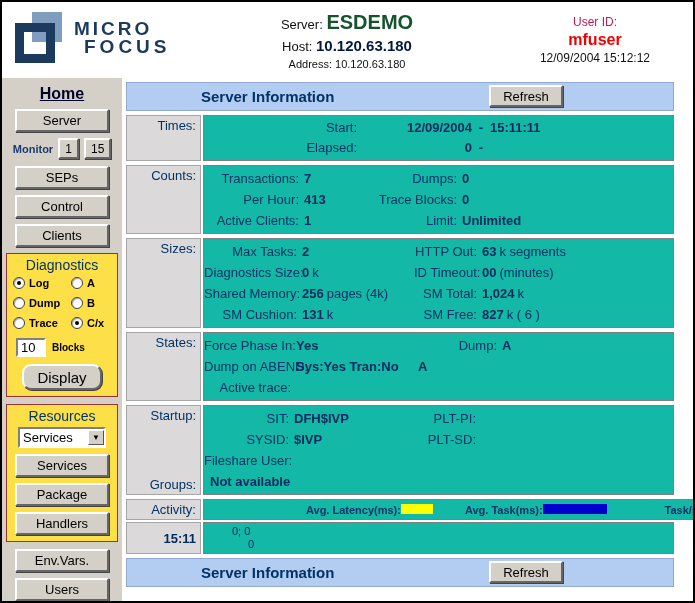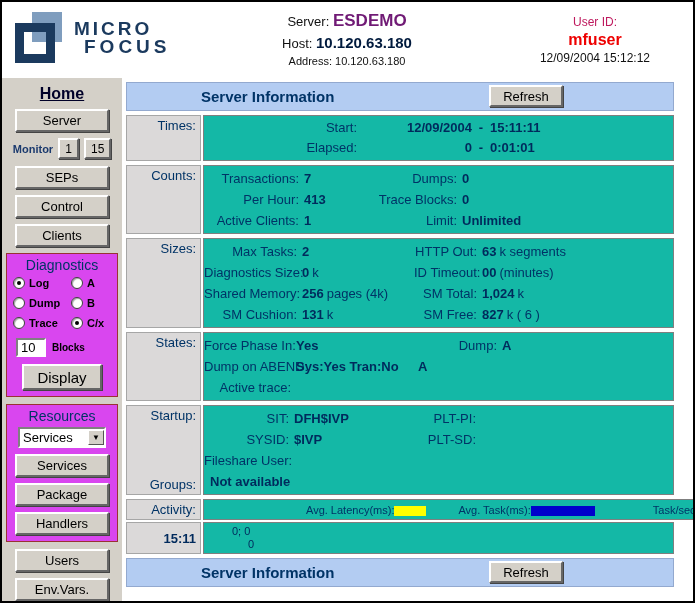--- a/index.html
+++ b/index.html
@@ -11,21 +11,21 @@
   }
   
   .header { position: absolute; left: 0; top: 0; right: 0; height: 76px; background: #fff; }
   .logo { position: absolute; left: 10px; top: 8px; width: 170px; height: 60px; }
   .logo-sq-back { position: absolute; left: 20px; top: 2px; width: 30px; height: 30px; background: #7f9dbe; }
   .logo-sq-front { position: absolute; left: 3px; top: 13px; width: 40px; height: 40px; border: 9px solid #1b3a5e; background: transparent; }
   .logo-text { position: absolute; left: 62px; top: 10px; color: #1b3a5e; font-weight: bold; font-size: 19px; line-height: 18px; letter-spacing: 3px; }
   .logo-text .l2 { margin-left: 10px; letter-spacing: 4px; }
   .server-block { position: absolute; left: 225px; top: 9px; width: 240px; text-align: center; }
   .server-line1 { font-size: 13px; color: #111; }
-  .server-line1 b { font-size: 17px; color: #701a75; }
+  .server-line1 b { font-size: 20px; color: #14532d; }
   .server-line2 { font-size: 13px; color: #111; margin-top: 3px; }
   .server-line2 b { font-size: 15px; color: #001a3d; }
   .server-line3 { font-size: 11px; color: #111; margin-top: 4px; }
   .user-block { position: absolute; right: 18px; top: 13px; width: 160px; text-align: center; }
   .user-id-label { font-size: 12px; color: #be185d; }
   .user-id-value { font-size: 16px; font-weight: bold; color: #ee0000; margin-top: 2px; }
   .user-timestamp { font-size: 12px; color: #111; margin-top: 2px; }
   
   .sidebar {
     position: absolute; left: 0; top: 76px; bottom: 0; width: 120px;
@@ -36,32 +36,32 @@
     background: #d4d0c8; color: #000; font-family: "Liberation Sans", sans-serif;
     border: 2px solid; border-color: #ffffff #666666 #666666 #ffffff;
     box-shadow: 1px 1px 0 #444; cursor: pointer;
   }
   .sbtn { display: block; width: 94px; height: 23px; margin: 0 auto 6px; font-size: 13px; }
   .monitor-row { display: flex; align-items: center; justify-content: center; gap: 5px; margin: 2px 0 7px; }
   .monitor-label { font-size: 11px; font-weight: bold; color: #1b3a6e; }
   .mbtn { height: 21px; font-size: 12px; }
   .mbtn.b1 { width: 21px; }
   .mbtn.b15 { width: 27px; }
-  .group { margin: 2px 4px 7px; border: 1px solid #993333; background: #d946ef; padding: 3px 0 6px; }
+  .group { margin: 2px 4px 7px; border: 1px solid #993333; background: #fde047; padding: 3px 0 6px; }
   .group-title { font-size: 14px; color: #003366; margin-bottom: 3px; }
   .radios { display: grid; grid-template-columns: 58px 40px; justify-content: center; row-gap: 8px; margin-top: 4px; }
   .radio-item { display: flex; align-items: center; gap: 4px; font-size: 11px; font-weight: bold; color: #000; cursor: pointer; }
   .radio { position: relative; width: 12px; height: 12px; min-width: 12px; border-radius: 50%; background: #fff;
            border: 1px solid #404040; box-shadow: inset 1px 1px 1px rgba(0,0,0,.35); }
   .radio.checked::after { content: ""; position: absolute; left: 3px; top: 3px; width: 4px; height: 4px; border-radius: 50%; background: #000; }
   .blocks-row { display: flex; align-items: center; gap: 6px; margin: 9px 0 7px 9px; }
   .blocks-input { width: 30px; height: 19px; border: 2px solid; border-color: #808080 #ffffff #ffffff #808080;
                   font-size: 13px; padding-left: 3px; font-family: "Liberation Sans", sans-serif; }
   .blocks-label { font-size: 10px; font-weight: bold; color: #000; }
-  .display-btn { display: block; width: 80px; height: 26px; margin: 0 auto; font-size: 15px; }
+  .display-btn { display: block; width: 80px; height: 26px; margin: 0 auto; font-size: 15px; border-radius: 9px; }
   .selectbox { width: 88px; height: 21px; margin: 3px auto 6px; background: #fff; display: flex; align-items: center;
                border: 2px solid; border-color: #808080 #ffffff #ffffff #808080; cursor: pointer; }
   .sel-text { flex: 1; font-size: 13px; text-align: left; padding-left: 3px; color: #000; }
   .sel-arrow { width: 16px; height: 15px; background: #d4d0c8; border: 1px solid; border-color: #fff #555 #555 #fff;
                font-size: 8px; line-height: 14px; color: #000; }
   
   .main { position: absolute; left: 124px; top: 80px; width: 548px; }
   .bar { position: relative; height: 29px; background: #b3ccf2; border: 1px solid #93a9cf; margin-bottom: 4px; }
   .bar-title { position: absolute; left: 74px; top: 0; line-height: 27px; font-size: 15px; font-weight: bold; color: #003366; }
   .bar-refresh { position: absolute; left: 362px; top: 2px; width: 74px; height: 22px; font-size: 13px; }
@@ -76,21 +76,21 @@
   .sizes-grid   { grid-template-columns: 98px 112px 68px auto; }
   .states-grid  { grid-template-columns: 92px 122px 84px auto; }
   .startup-grid { grid-template-columns: 90px 122px 65px auto; }
   .cl { text-align: right; color: #003366; padding-right: 5px; white-space: nowrap; }
   .cv { text-align: left; color: #002a5c; font-weight: bold; white-space: nowrap; }
   .cv .suf { font-weight: normal; color: #003366; margin-left: 3px; }
   .cv1 { text-align: right; color: #002a5c; font-weight: bold; white-space: nowrap; }
   .cdash { text-align: center; color: #002a5c; font-weight: bold; }
   .groups-value { font-size: 13px; font-weight: bold; color: #002a5c; padding-left: 6px; line-height: 21px; }
   .legend-body { display: flex; align-items: center; height: 21px; padding-left: 102px; }
-  .legend-item { display: flex; align-items: flex-end; }
+  .legend-item { display: flex; align-items: flex-start; font-weight: bold; }
   .legend-label { font-size: 11px; color: #003366; white-space: nowrap; }
   .swatch { height: 10px; display: inline-block; }
   .sw0 { width: 32px; background: #ffff00; margin-right: 32px; }
   .sw1 { width: 64px; background: #0000cc; margin-right: 58px; }
   .activity-label-cell { font-size: 13px; }
   .time-cell { display: flex; align-items: center; justify-content: flex-end; font-weight: bold; font-size: 13px; color: #002a5c; }
   .activity-data { font-size: 11px; color: #002a5c; line-height: 13px; padding-top: 2px; }
   .activity-line1 { padding-left: 28px; }
   .activity-line2 { padding-left: 44px; }
 </style>
@@ -180,22 +180,22 @@
       <div class="group-title">Resources</div>
       <div class="selectbox">
         <span class="sel-text">Services</span>
         <span class="sel-arrow">▼</span>
       </div>
       <button class="btn3d sbtn">Services</button>
       <button class="btn3d sbtn">Package</button>
       <button class="btn3d sbtn" style="margin-bottom:0;">Handlers</button>
     </div>
 
+    <button class="btn3d sbtn">Env.Vars.</button>
     <button class="btn3d sbtn">Users</button>
-    <button class="btn3d sbtn">Env.Vars.</button>
 
   </div>
 
   <div class="main">
 
     <div class="bar">
       <span class="bar-title">Server Information</span>
       <button class="btn3d bar-refresh">Refresh</button>
     </div>
 
@@ -205,21 +205,20 @@
         <div class="grow times-grid">
           <span class="cl">Start:</span>
           <span class="cv1">12/09/2004</span>
           <span class="cdash">-</span>
           <span class="cv">15:11:11</span>
         </div>
         <div class="grow times-grid">
           <span class="cl">Elapsed:</span>
           <span class="cv1">0</span>
           <span class="cdash">-</span>
-          <span class="cv">0:01:01</span>
         </div>
       </div>
     </div>
 
     <div class="section">
       <div class="seclabel">Counts:</div>
       <div class="secbody">
         <div class="grow counts-grid">
           <span class="cl">Transactions:</span>
           <span class="cv">7</span>

